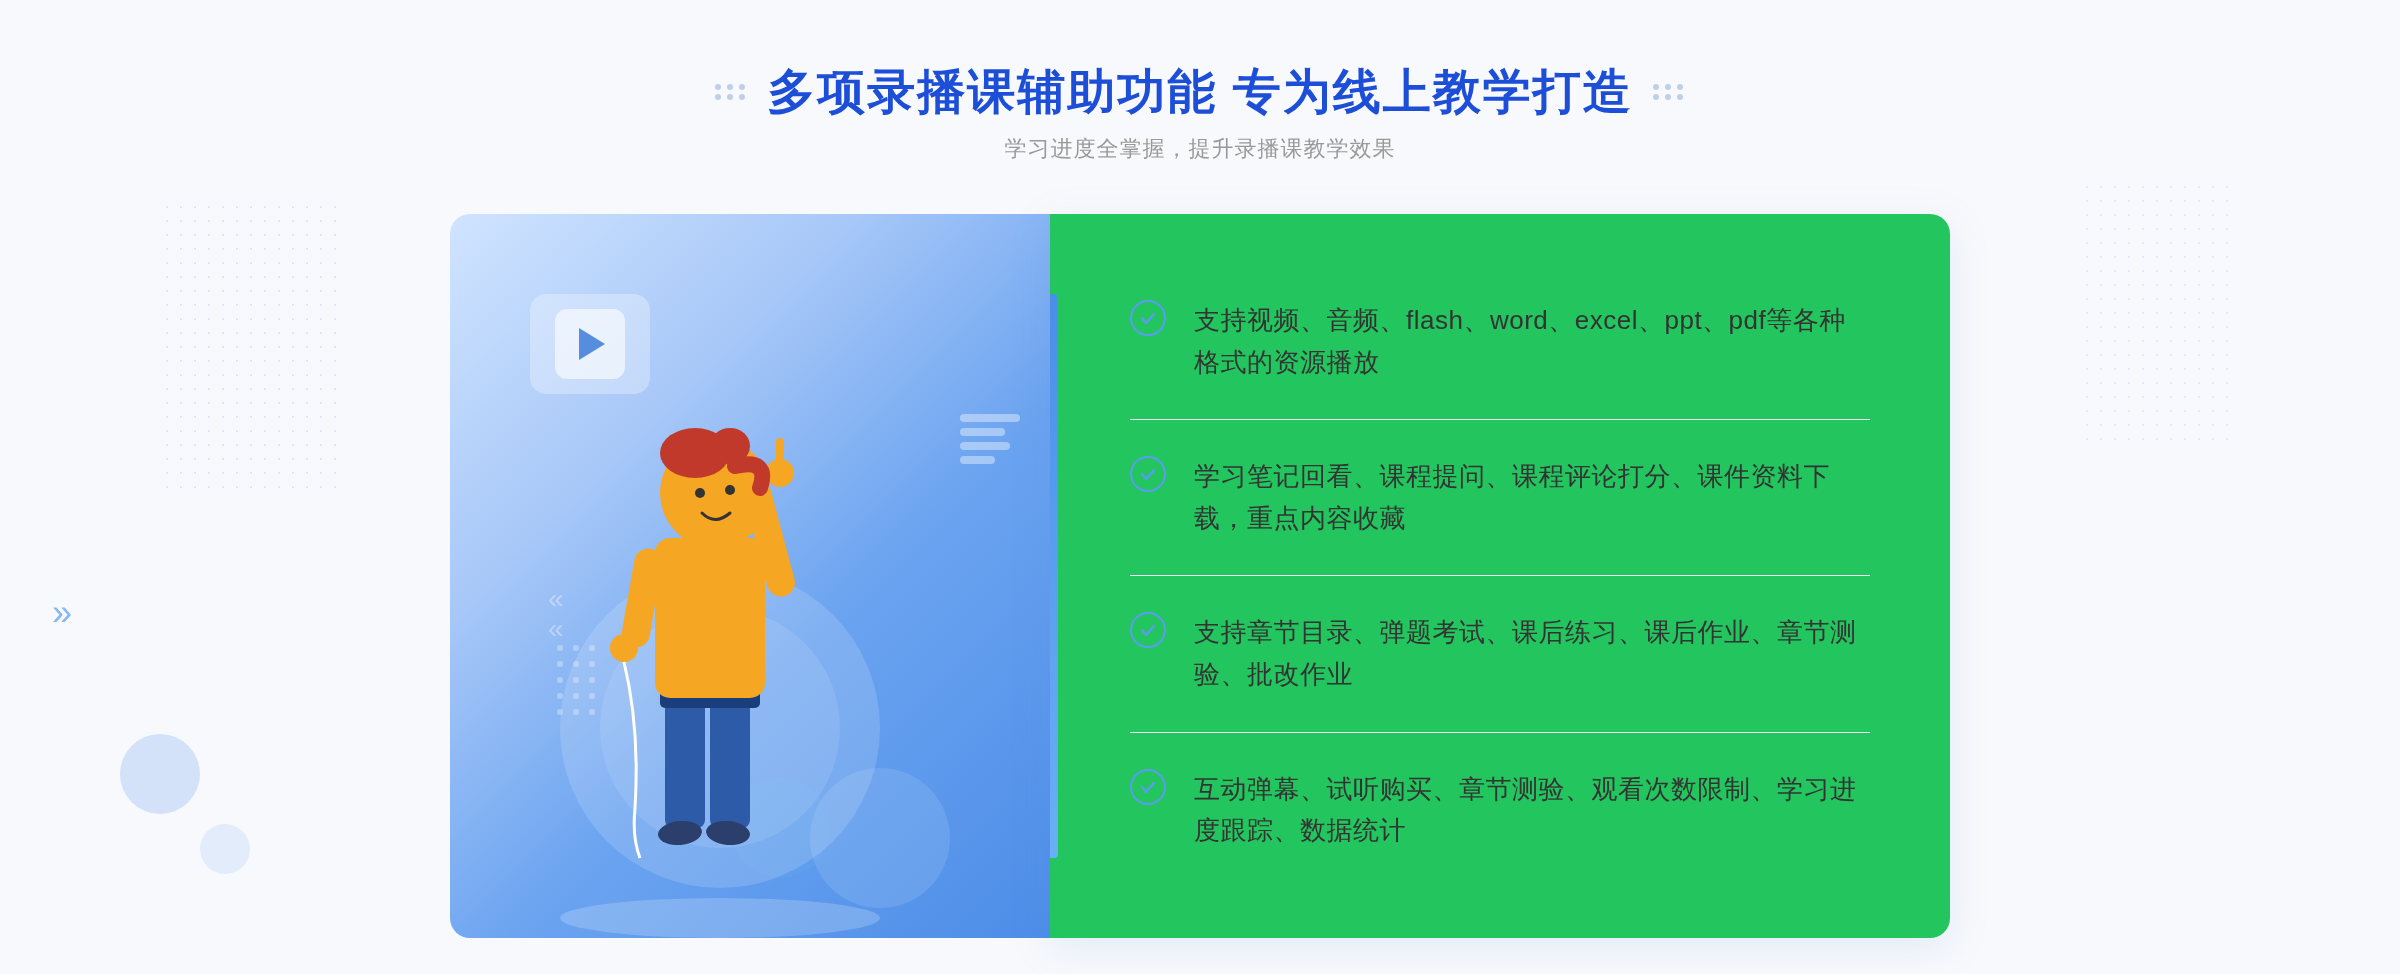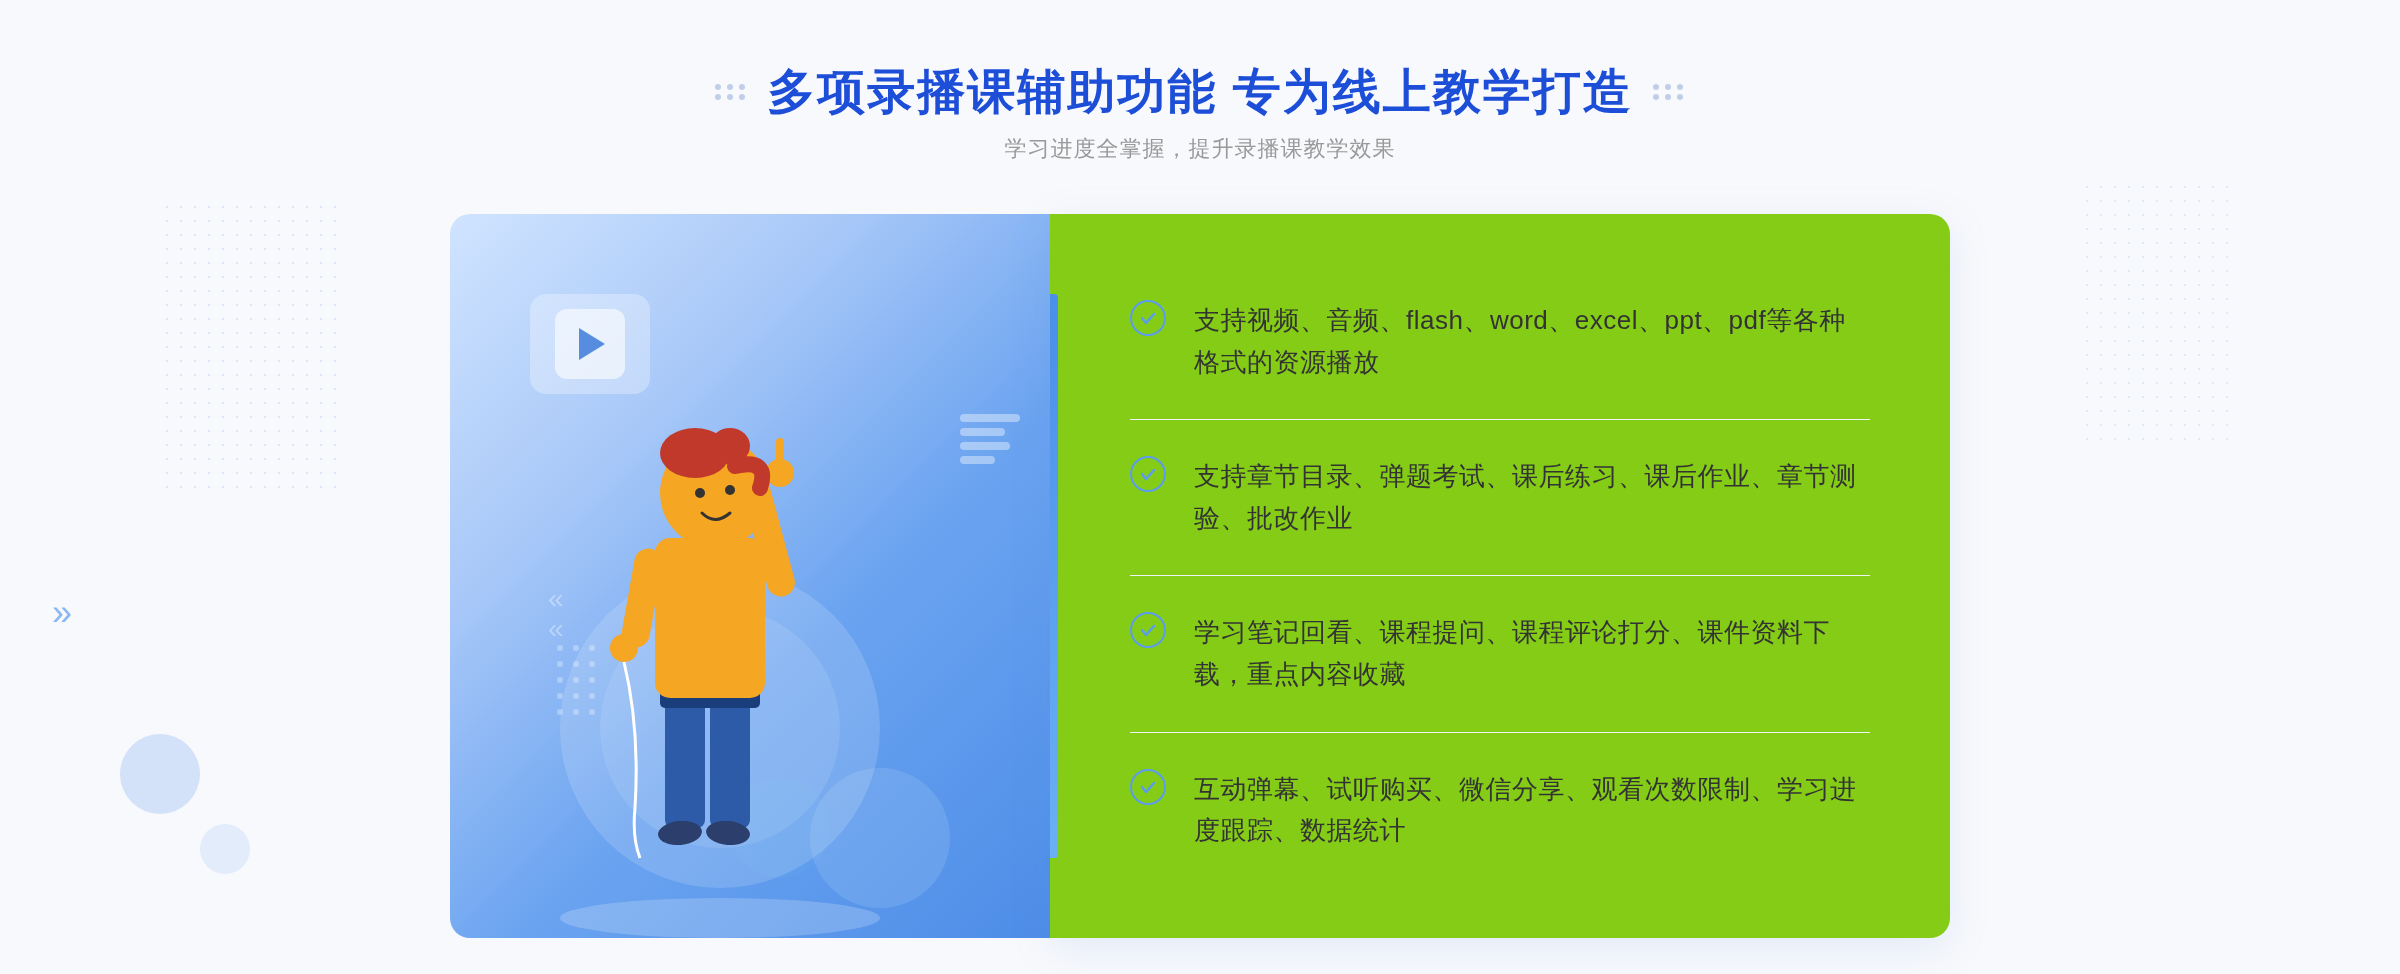--- a/index.html
+++ b/index.html
@@ -206,21 +206,21 @@
       position: absolute;
       bottom: 0;
       left: 30px;
       width: 540px;
       height: 640px;
     }
 
     
     .content-panel {
       flex: 1;
-      background: #84cc16;
+      background: #22c55e;
       border-radius: 0 20px 20px 0;
       padding: 50px 80px;
       min-height: 700px;
       box-shadow: 0 10px 40px rgba(100, 150, 220, 0.15);
     }
 
     
     .feature-item {
       display: flex;
       align-items: flex-start;
@@ -420,39 +420,39 @@
           </div>
           <p class="feature-text">支持视频、音频、flash、word、excel、ppt、pdf等各种格式的资源播放</p>
         </div>
 
         <div class="feature-item">
           <div class="check-circle">
             <svg width="20" height="20" viewBox="0 0 20 20">
               <polyline points="4,10 8,15 16,6" stroke="#5b9cf0" stroke-width="2.5" fill="none" stroke-linecap="round" stroke-linejoin="round"></polyline>
             </svg>
           </div>
-          <p class="feature-text">支持章节目录、弹题考试、课后练习、课后作业、章节测验、批改作业</p>
+          <p class="feature-text">学习笔记回看、课程提问、课程评论打分、课件资料下载，重点内容收藏</p>
         </div>
 
         <div class="feature-item">
           <div class="check-circle">
             <svg width="20" height="20" viewBox="0 0 20 20">
               <polyline points="4,10 8,15 16,6" stroke="#5b9cf0" stroke-width="2.5" fill="none" stroke-linecap="round" stroke-linejoin="round"></polyline>
             </svg>
           </div>
-          <p class="feature-text">学习笔记回看、课程提问、课程评论打分、课件资料下载，重点内容收藏</p>
+          <p class="feature-text">支持章节目录、弹题考试、课后练习、课后作业、章节测验、批改作业</p>
         </div>
 
         <div class="feature-item">
           <div class="check-circle">
             <svg width="20" height="20" viewBox="0 0 20 20">
               <polyline points="4,10 8,15 16,6" stroke="#5b9cf0" stroke-width="2.5" fill="none" stroke-linecap="round" stroke-linejoin="round"></polyline>
             </svg>
           </div>
-          <p class="feature-text">互动弹幕、试听购买、微信分享、观看次数限制、学习进度跟踪、数据统计</p>
+          <p class="feature-text">互动弹幕、试听购买、章节测验、观看次数限制、学习进度跟踪、数据统计</p>
         </div>
 
       </div>
     </div>
 
   </div>
 
 </div>
 
 </body></html>

